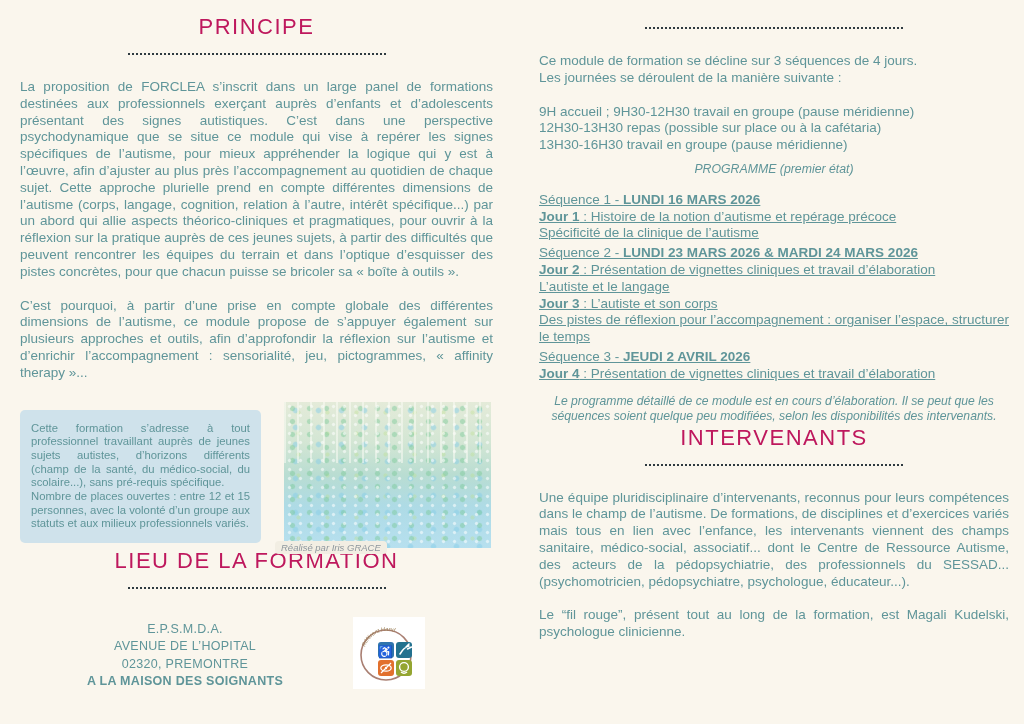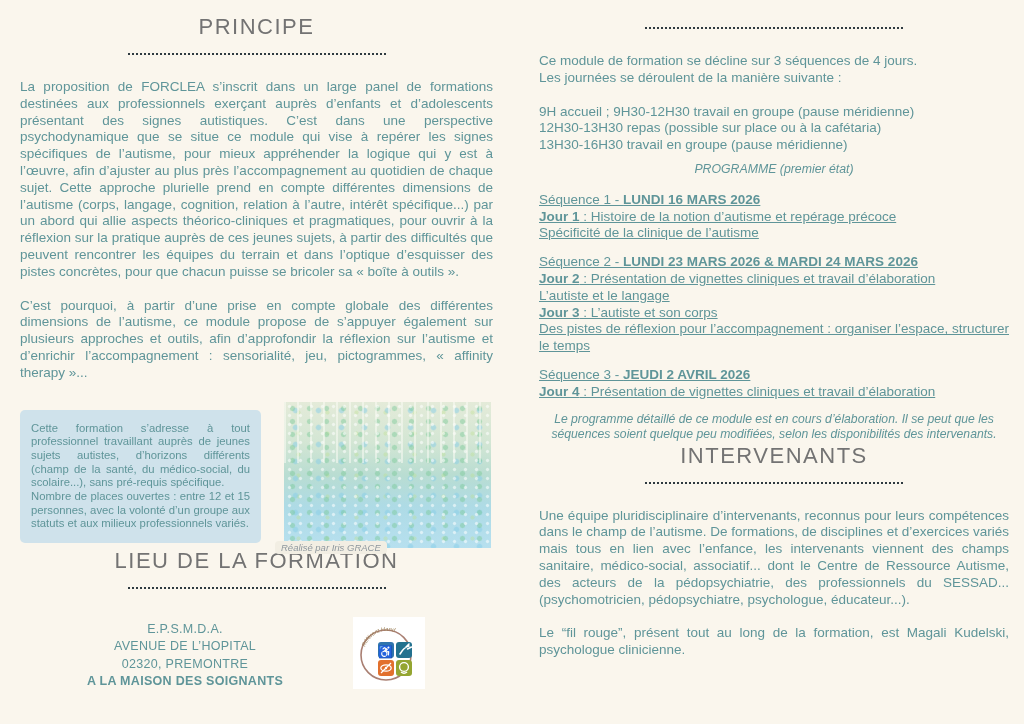--- a/index.html
+++ b/index.html
@@ -10,21 +10,21 @@
     color:#5F9599;
     overflow:hidden;
   }
   .col{position:absolute;top:14px;}
   .col-left{left:20px;width:473px;}
   .col-right{left:539px;width:470px;}
 
   h1.section-title{
     margin:0;text-align:center;
     font-size:22px;font-weight:500;letter-spacing:1.5px;
-    color:#737373;
+    color:#be185d;
   }
   .dotted{
     border-top:2px dotted #2E3A40;
     width:258px;margin:13px auto 0;
     height:0;
   }
   .txt{font-size:13.5px;line-height:16.8px;}
   .just{text-align:justify;}
   .para{margin-top:24px;}
   .para + .para{margin-top:17px;}
@@ -74,21 +74,21 @@
   }
 
   
   .intro{margin-top:24px;}
   .sched{margin-top:17px;}
   .programme{
     margin-top:7px;text-align:center;
     font-size:12.3px;font-style:italic;
   }
   .seq{margin-top:14px;text-decoration:underline;}
-  .seq + .seq{margin-top:12px;}
+  .seq + .seq{margin-top:3px;}
   .seq .date{font-weight:700;}
   .seq b{font-weight:700;}
   .seq .line{text-align:justify;}
   .note{
     margin-top:11px;text-align:center;
     font-size:12.2px;font-style:italic;line-height:15.5px;
     padding:0 4px;
   }
   .interv-title{margin-top:15px;}
 </style>

